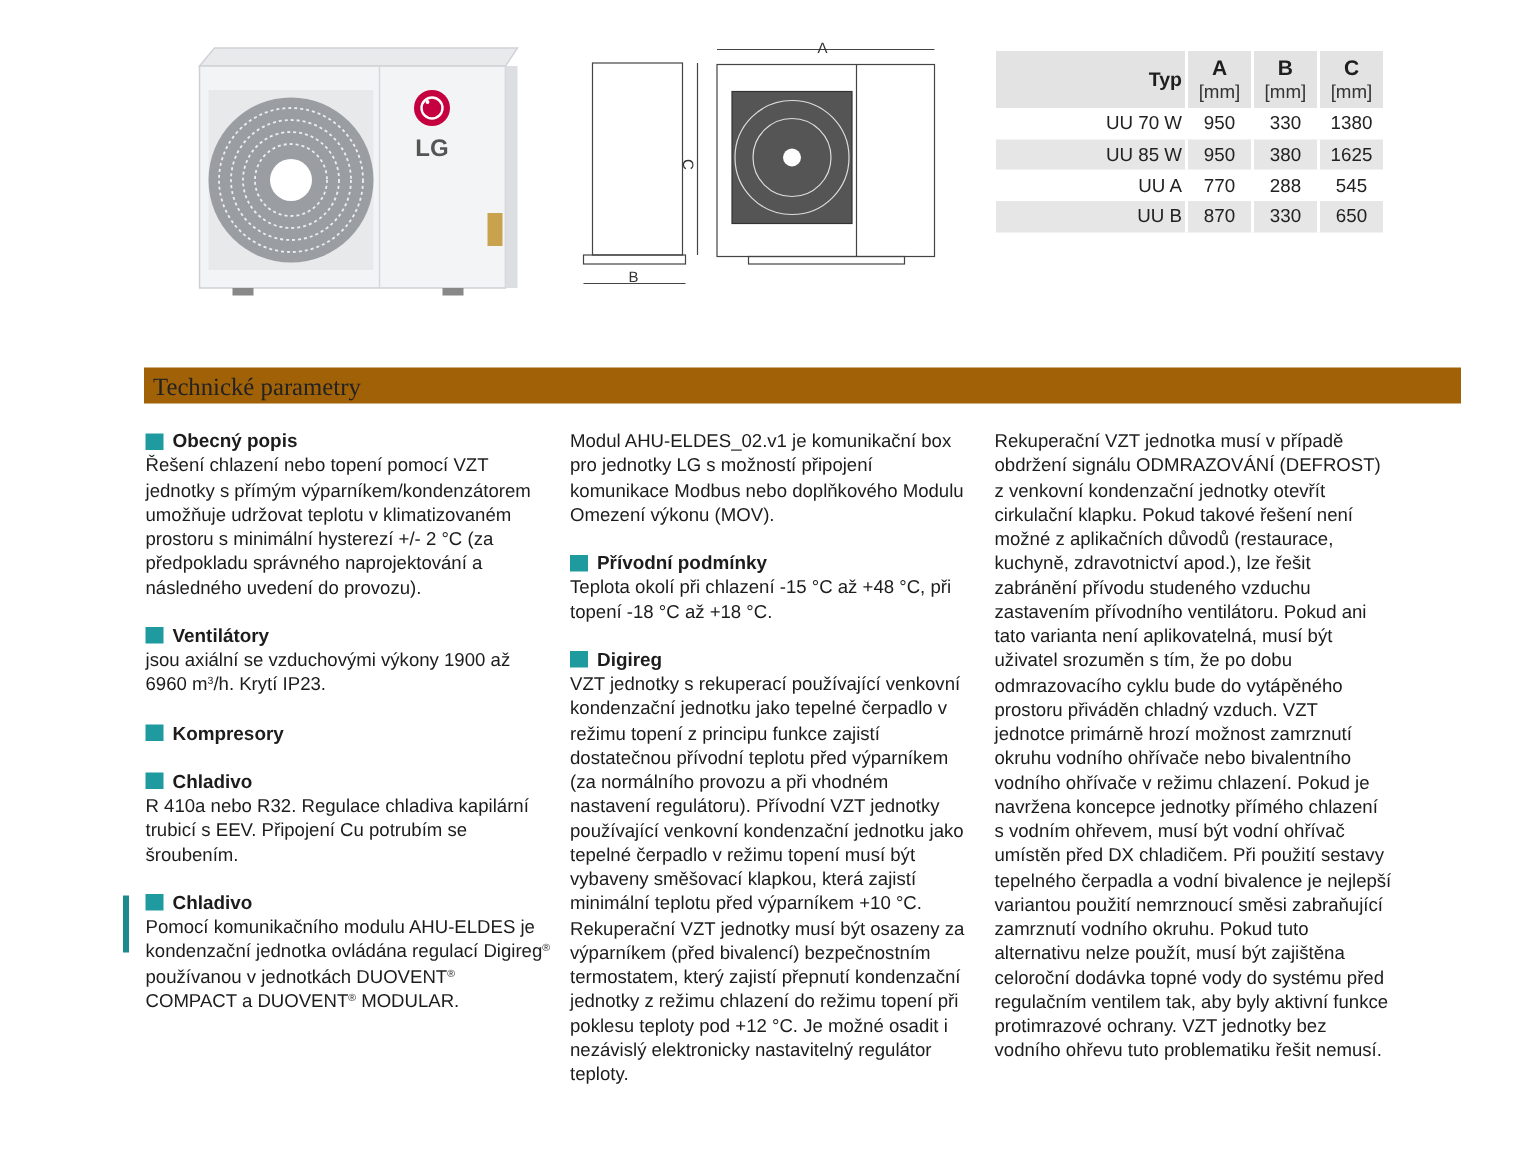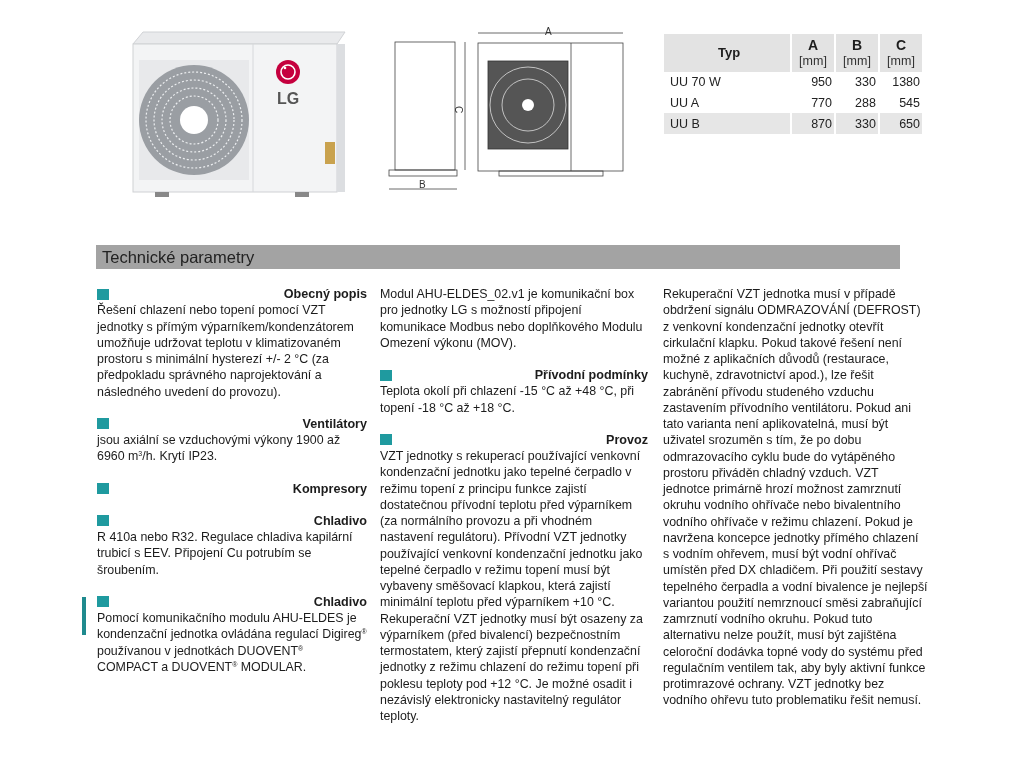--- a/index.html
+++ b/index.html
@@ -2,36 +2,36 @@
 <html><head>
 <meta charset="utf-8">
 <style>
   html, body { margin:0; padding:0; }
   body { width:1024px; height:768px; background:#ffffff; position:relative; overflow:hidden;
          font-family:"Liberation Sans", sans-serif; color:#1e1e1e; }
   .photo { position:absolute; left:125px; top:22px; width:225px; height:178px; }
   .drawing { position:absolute; left:375px; top:24px; width:270px; height:170px; }
   .spec-table { position:absolute; left:664px; top:34px; width:258px; border-collapse:separate; border-spacing:0; font-size:12.5px; }
   .spec-table th { background:#e3e3e3; font-weight:normal; text-align:center; padding:3px 2px; line-height:16px; border-left:2px solid #fff; }
-  .spec-table th.typ { text-align:center; padding-left:6px; font-weight:bold; font-size:13px; border-left:none; width:118px; }
+  .spec-table th.typ { text-align:right; padding-left:6px; font-weight:bold; font-size:13px; border-left:none; width:118px; }
   .spec-table th b { display:block; font-size:14px; }
   .spec-table th span { color:#333; font-size:12.5px; }
-  .spec-table td { padding:0 2px; height:20.7px; text-align:right; color:#222; }
-  .spec-table td.name { text-align:left; padding-left:6px; }
+  .spec-table td { padding:0 2px; height:20.7px; text-align:center; color:#222; }
+  .spec-table td.name { text-align:right; padding-left:6px; }
   .spec-table tr.alt td { background:#e6e6e6; }
   .spec-table tr.alt td + td { border-left:2px solid #fff; }
   .spec-table tr:not(.alt) td + td { border-left:2px solid #fff; }
-  .section-bar { position:absolute; left:96px; top:245px; width:804px; height:24px; background:#a3a3a3; }
+  .section-bar { position:absolute; left:96px; top:245px; width:878px; height:24px; background:#a16207;font-family:Liberation Serif, serif; }
   .section-bar span { position:absolute; left:6px; top:3px; font-size:16.5px; color:#222; }
   .col { position:absolute; top:286px; font-size:12.4px; line-height:16.25px; color:#1c1c1c; }
   .col1 { left:97px; width:270px; }
   .col2 { left:380px; width:268px; }
   .col3 { left:663px; width:265px; }
   .block { margin-bottom:16px; }
-  .heading { font-weight:bold; display:flex; align-items:center; font-size:12.6px;justify-content:space-between; }
+  .heading { font-weight:bold; display:flex; align-items:center; font-size:12.6px; }
   .sq { display:inline-block; width:12px; height:11px; background:#1f9a9f; margin-right:6px; }
   p { margin:0; }
   sup { font-size:7px; vertical-align:4px; line-height:0; }
   .side-marker { position:absolute; left:82px; top:597px; width:4px; height:38px; background:#1f8a8e; }
 </style>
 </head>
 <body>
 
 <svg class="photo" viewBox="0 0 225 178">
   <polygon points="8,22 18,10 220,10 212,22" fill="#e9eaec" stroke="#d0d2d5"></polygon>
@@ -86,20 +86,26 @@
       <th><b>B</b><span>[mm]</span></th>
       <th><b>C</b><span>[mm]</span></th>
     </tr>
   </thead>
   <tbody>
     <tr>
         <td class="name">UU 70 W</td>
         <td>950</td>
         <td>330</td>
         <td>1380</td>
+      </tr>
+    <tr class="alt">
+        <td class="name">UU 85 W</td>
+        <td>950</td>
+        <td>380</td>
+        <td>1625</td>
       </tr>
     <tr>
         <td class="name">UU A</td>
         <td>770</td>
         <td>288</td>
         <td>545</td>
       </tr>
     <tr class="alt">
         <td class="name">UU B</td>
         <td>870</td>
@@ -159,21 +165,21 @@
   <div class="block">
     <div class="heading">
         <span class="sq"></span>
         <span>Přívodní podmínky</span>
       </div>
     <p>Teplota okolí při chlazení -15 °C až +48 °C, při topení -18 °C až +18 °C.</p>
   </div>
   <div class="block">
     <div class="heading">
         <span class="sq"></span>
-        <span>Provoz</span>
+        <span>Digireg</span>
       </div>
     <p>VZT jednotky s rekuperací používající venkovní kondenzační jednotku jako tepelné čerpadlo v režimu topení z principu funkce zajistí dostatečnou přívodní teplotu před výparníkem (za normálního provozu a při vhodném nastavení regulátoru). Přívodní VZT jednotky používající venkovní kondenzační jednotku jako tepelné čerpadlo v režimu topení musí být vybaveny směšovací klapkou, která zajistí minimální teplotu před výparníkem +10 °C. Rekuperační VZT jednotky musí být osazeny za výparníkem (před bivalencí) bezpečnostním termostatem, který zajistí přepnutí kondenzační jednotky z režimu chlazení do režimu topení při poklesu teploty pod +12 °C. Je možné osadit i nezávislý elektronicky nastavitelný regulátor teploty.</p>
   </div>
 </div>
 
 <div class="col col3">
   <p>Rekuperační VZT jednotka musí v případě obdržení signálu ODMRAZOVÁNÍ (DEFROST) z venkovní kondenzační jednotky otevřít cirkulační klapku. Pokud takové řešení není možné z aplikačních důvodů (restaurace, kuchyně, zdravotnictví apod.), lze řešit zabránění přívodu studeného vzduchu zastavením přívodního ventilátoru. Pokud ani tato varianta není aplikovatelná, musí být uživatel srozuměn s tím, že po dobu odmrazovacího cyklu bude do vytápěného prostoru přiváděn chladný vzduch. VZT jednotce primárně hrozí možnost zamrznutí okruhu vodního ohřívače nebo bivalentního vodního ohřívače v režimu chlazení. Pokud je navržena koncepce jednotky přímého chlazení s vodním ohřevem, musí být vodní ohřívač umístěn před DX chladičem. Při použití sestavy tepelného čerpadla a vodní bivalence je nejlepší variantou použití nemrznoucí směsi zabraňující zamrznutí vodního okruhu. Pokud tuto alternativu nelze použít, musí být zajištěna celoroční dodávka topné vody do systému před regulačním ventilem tak, aby byly aktivní funkce protimrazové ochrany. VZT jednotky bez vodního ohřevu tuto problematiku řešit nemusí.</p>
 </div>
 
 </body></html>

